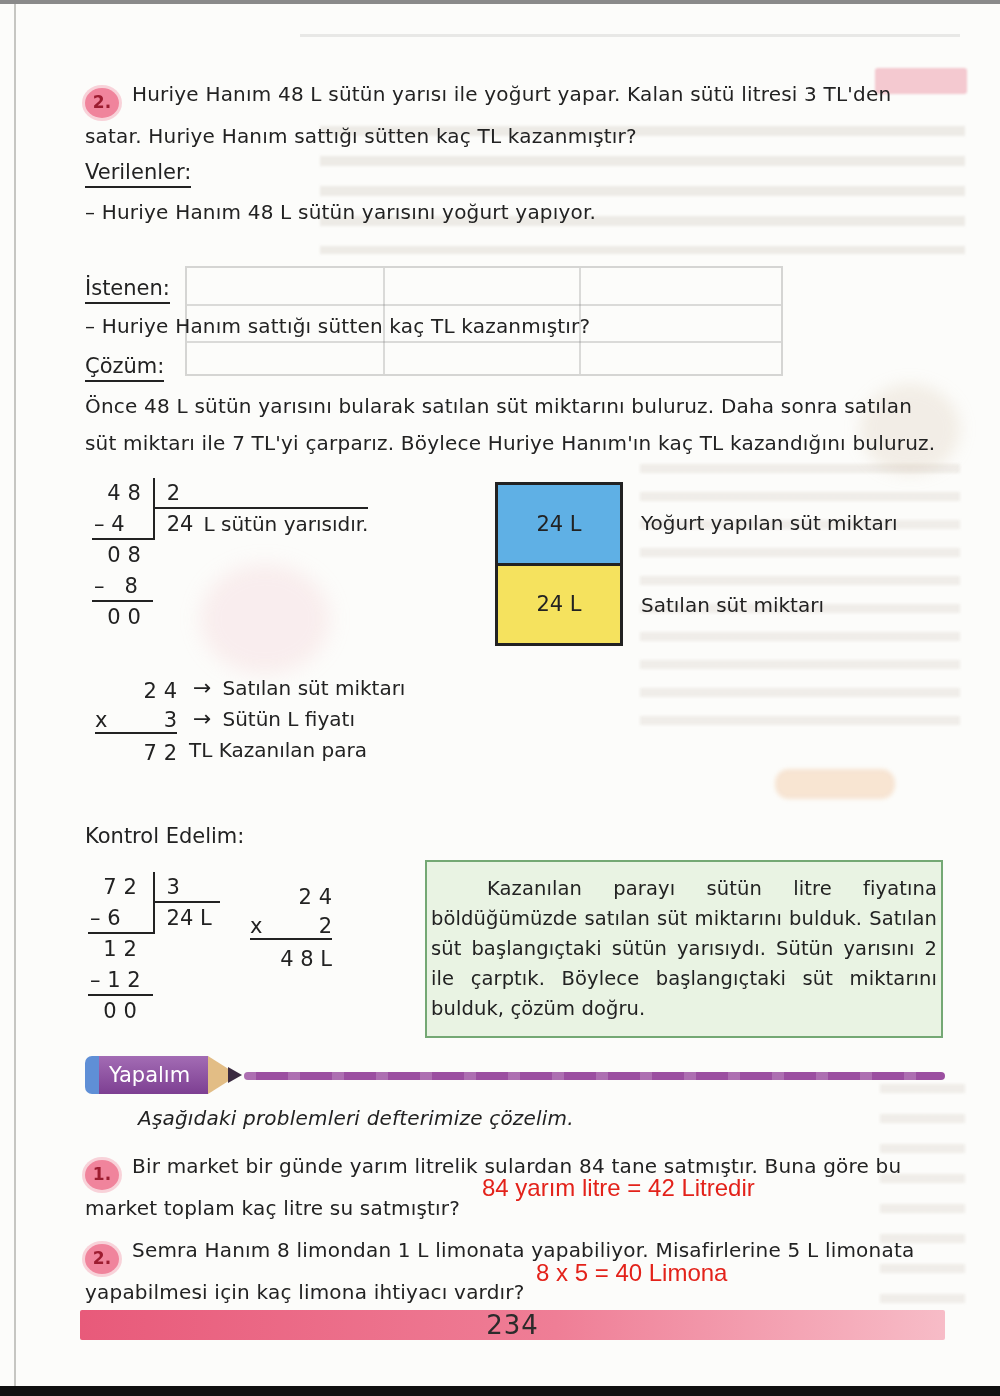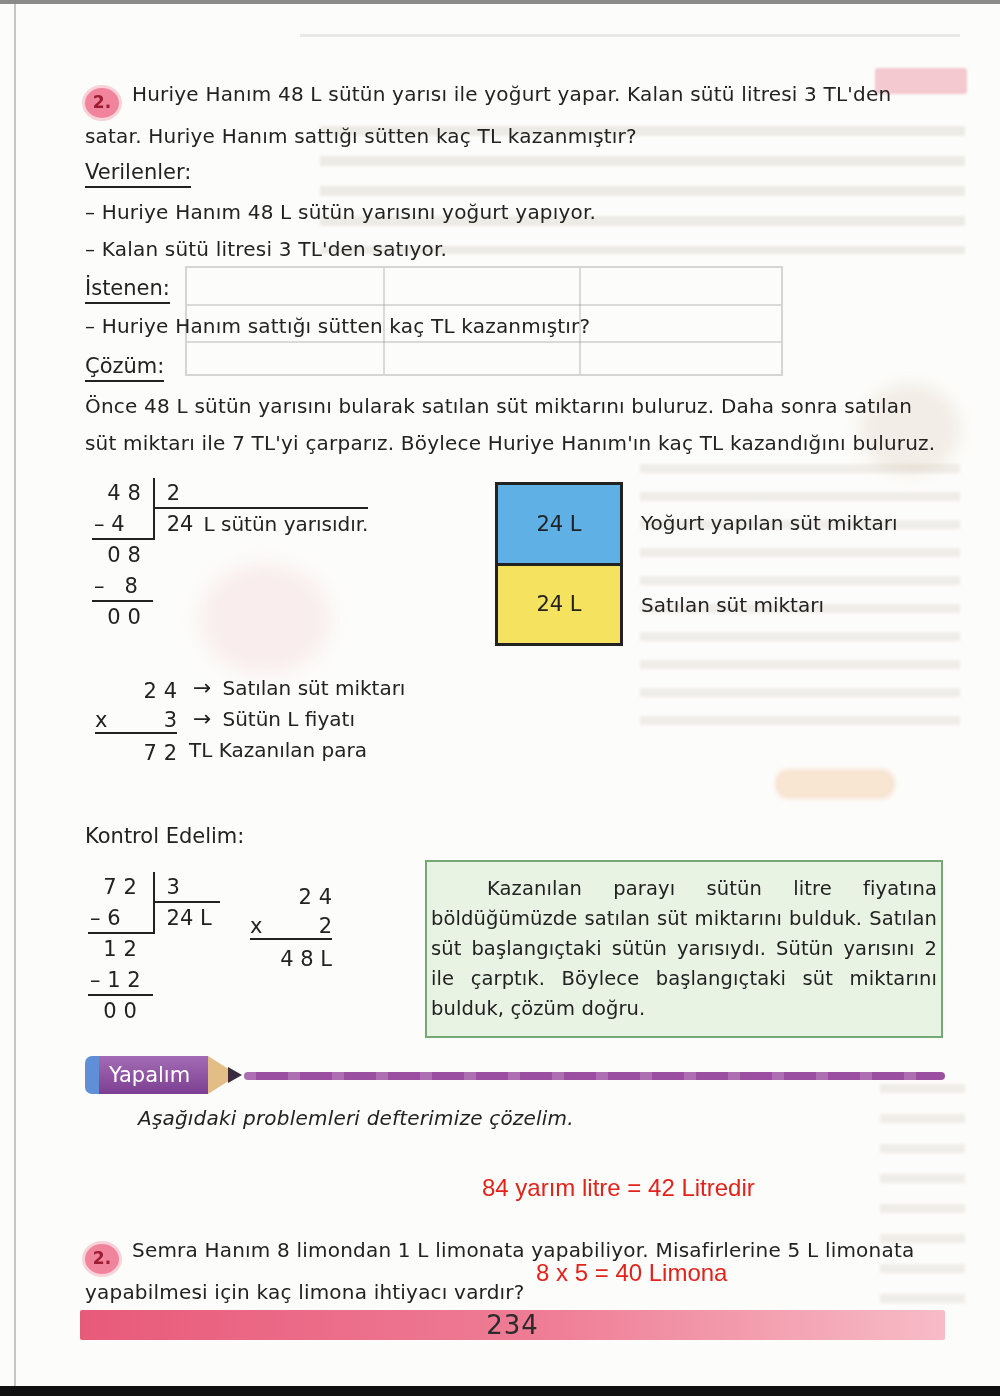--- a/index.html
+++ b/index.html
@@ -122,21 +122,20 @@
   <div class="ghost g-par3"></div>
 
   <div class="edge-line"></div>
 
   <div class="block" style="left:85px; top:72px; width:862px;">
     <span class="badge">2.</span><span>Huriye Hanım 48 L sütün yarısı ile yoğurt yapar. Kalan sütü litresi 3 TL'den satar. Huriye Hanım sattığı sütten kaç TL kazanmıştır?</span>
   </div>
 
   <div class="heading" style="left:85px; top:156px;"><span>Verilenler:</span></div>
   <div class="bodytext" style="left:85px; top:196px;">– Huriye Hanım 48 L sütün yarısını yoğurt yapıyor.</div>
-  <div class="bodytext" style="left:85px; top:233px;">– Kalan sütü litresi 3 TL'den satıyor.</div>
 
   <div class="heading" style="left:85px; top:272px;"><span>İstenen:</span></div>
   <div class="bodytext" style="left:85px; top:310px;">– Huriye Hanım sattığı sütten kaç TL kazanmıştır?</div>
 
   <div class="heading" style="left:85px; top:350px;"><span>Çözüm:</span></div>
   <div class="block" style="left:85px; top:384px; width:862px;">Önce 48 L sütün yarısını bularak satılan süt miktarını buluruz. Daha sonra satılan süt miktarı ile 7 TL'yi çarparız. Böylece Huriye Hanım'ın kaç TL kazandığını buluruz.</div>
 
   <div class="longdiv" style="left:92px; top:474px;">
     <div class="ld-left">
       <div class="ld-row">  4 8</div>
@@ -233,20 +232,23 @@
 
   <div class="yapalim" style="left:85px; top:1050px; width:860px;">
     <div class="p-cap"></div>
     <div class="p-body">Yapalım</div>
     <div class="p-wood"></div>
     <div class="p-tip"></div>
     <div class="p-line"></div>
   </div>
   <div class="instruction" style="left:138px; top:1102px;">Aşağıdaki problemleri defterimize çözelim.</div>
 
+  <div class="block" style="left:85px; top:1144px; width:868px;">
+    <span class="badge">1.</span><span>Bir market bir günde yarım litrelik sulardan 84 tane satmıştır. Buna göre bu market toplam kaç litre su satmıştır?</span>
+  </div>
   <div class="answer" style="left:482px; top:1170px;">84 yarım litre = 42 Litredir</div>
 
   <div class="block" style="left:85px; top:1228px; width:868px;">
     <span class="badge">2.</span><span>Semra Hanım 8 limondan 1 L limonata yapabiliyor. Misafirlerine 5 L limonata yapabilmesi için kaç limona ihtiyacı vardır?</span>
   </div>
   <div class="answer" style="left:536px; top:1255px;">8 x 5 = 40 Limona</div>
 
   <div class="pagebar" style="left:80px; top:1306px; width:865px;">
     <span class="pagenum">234</span>
   </div>

